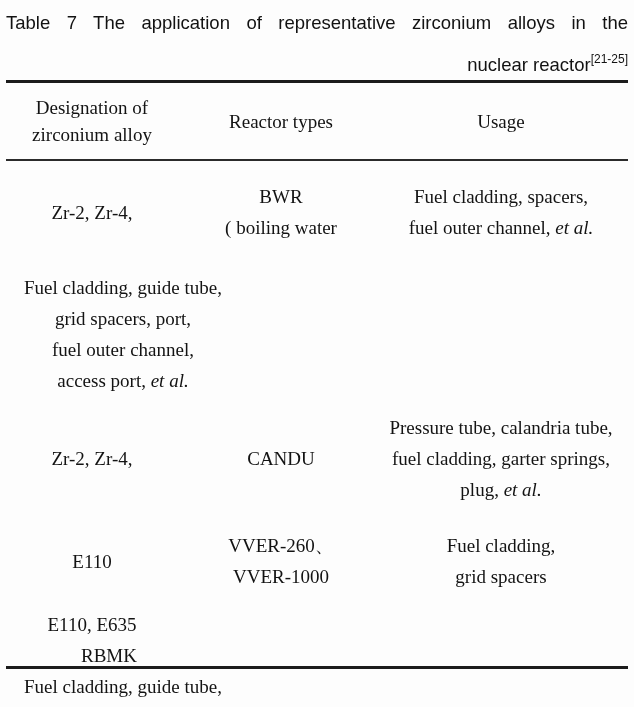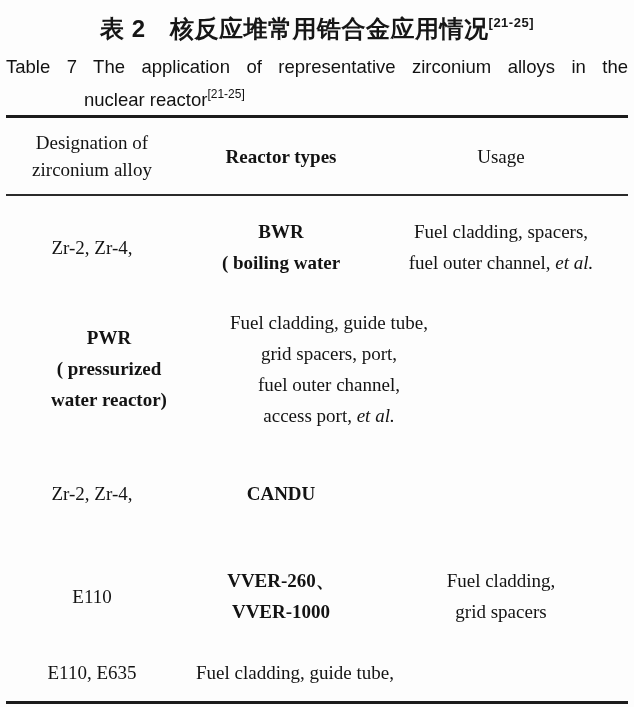--- a/index.html
+++ b/index.html
@@ -26,21 +26,21 @@
   .title-cn sup { font-size: 13px; position: relative; top: -1px; }
 
   .title-en {
     margin: 0 6px;
     font-family: "Liberation Sans", "DejaVu Sans", sans-serif;
     font-size: 18.5px;
     line-height: 28px;
     color: #121212;
   }
   .title-en .l1 { margin-top: 9px; text-align: justify; text-align-last: justify; }
-  .title-en .l2 { padding-left: 78px; }
+  .title-en .l2 { margin-top: 9px; padding-left: 78px; text-align: right; }
   .title-en sup { font-size: 12px; position: relative; top: -1px; }
 
   
   .tablewrap {
     margin: 1px 6px 0 6px;
     width: 622px;
     font-size: 19px;
     color: #131313;
   }
   .rule-thick { height: 3px; background: #1c1c1c; }
@@ -48,38 +48,37 @@
 
   .thead { height: 76px; display: flex; }
   .trow  { display: flex; }
   .cell {
     display: flex;
     flex-direction: column;
     justify-content: center;
     align-items: center;
   }
   .c1 { width: 172px; }
-  .c2 { width: 206px; font-weight: bold; }
+  .c2 { width: 206px; }
   .c3 { width: 244px; padding-right: 10px; }
   .cline { line-height: 31px; white-space: nowrap; text-align: center; }
   .thead .cline { line-height: 27px; }
   .cline em { font-style: italic; text-align: center; }
 
   .tbody .trow:nth-child(1) { height: 103px; }
   .tbody .trow:nth-child(2) { height: 140px; }
   .tbody .trow:nth-child(3) { height: 110px; }
   .tbody .trow:nth-child(4) { height: 95px;  }
-  .tbody .trow:nth-child(5) { height: 57px;  }
+  .tbody .trow:nth-child(5) { height: 57px; flex-direction: column;  }
 </style>
 </head>
 <body>
 
 <div class="page">
 
-  <div class="title-cn"><span>表 2　核反应堆常用锆合金应用情况</span><sup>[21-25]</sup></div>
 
   <div class="title-en">
     <div class="l1">Table 7 The application of representative zirconium alloys in the</div>
     <div class="l2"><span>nuclear reactor</span><sup>[21-25]</sup></div>
   </div>
 
   <div class="tablewrap">
     <div class="rule-thick"></div>
 
     <div class="thead">
@@ -105,57 +104,60 @@
           <div class="cell c2">
             <div class="cline">BWR</div>
             <div class="cline">( boiling water</div>
           </div>
           <div class="cell c3">
             <div class="cline">Fuel cladding, spacers,</div>
             <div class="cline">fuel outer channel, <em>et al.</em></div>
           </div>
         </div>
         <div class="trow">
-          <div class="cell c2">
-            <div class="cline">PWR</div>
-            <div class="cline">( pressurized</div>
-            <div class="cline">water reactor)</div>
-          </div>
           <div class="cell c3">
             <div class="cline">Fuel cladding, guide tube,</div>
             <div class="cline">grid spacers, port,</div>
             <div class="cline">fuel outer channel,</div>
             <div class="cline">access port, <em>et al.</em></div>
           </div>
         </div>
         <div class="trow">
           <div class="cell c1">
             <div class="cline">Zr-2, Zr-4,</div>
           </div>
           <div class="cell c2">
             <div class="cline">CANDU</div>
+          </div>
+          <div class="cell c3">
+            <div class="cline">Pressure tube, calandria tube,</div>
+            <div class="cline">fuel cladding, garter springs,</div>
+            <div class="cline">plug, <em>et al.</em></div>
           </div>
         </div>
         <div class="trow">
           <div class="cell c1">
             <div class="cline">E110</div>
           </div>
           <div class="cell c2">
             <div class="cline">VVER-260、</div>
             <div class="cline">VVER-1000</div>
           </div>
           <div class="cell c3">
             <div class="cline">Fuel cladding,</div>
             <div class="cline">grid spacers</div>
           </div>
         </div>
         <div class="trow">
           <div class="cell c1">
             <div class="cline">E110, E635</div>
           </div>
+          <div class="cell c2">
+            <div class="cline">RBMK</div>
+          </div>
           <div class="cell c3">
             <div class="cline">Fuel cladding, guide tube,</div>
           </div>
         </div>
       </div>
 
     <div class="rule-thick"></div>
   </div>
 
 </div>

